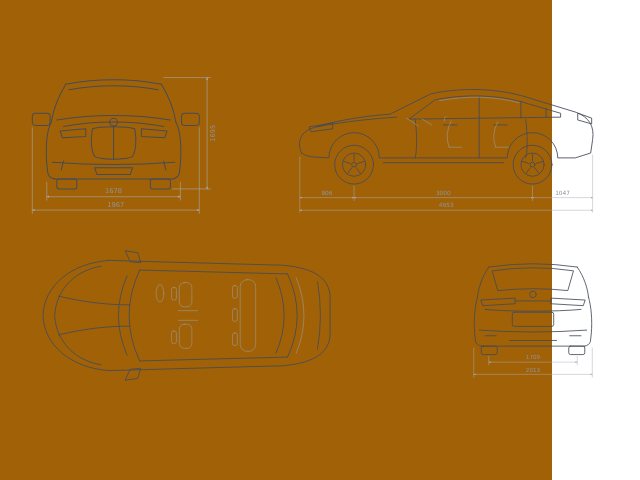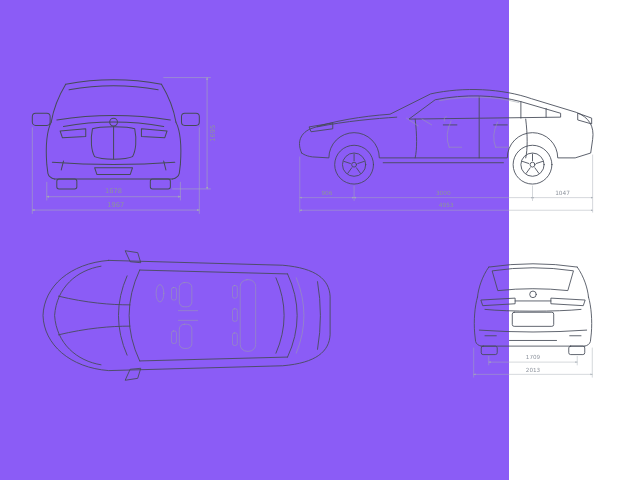--- a/index.html
+++ b/index.html
@@ -1,18 +1,18 @@
 <!DOCTYPE html>
 <html><head>
 <meta charset="utf-8">
 <style>
   html,body{margin:0;padding:0;}
   body{width:640px;height:480px;background:#ffffff;overflow:hidden;
        font-family:"DejaVu Sans",sans-serif;}
-  .canvas{position:absolute;left:0;top:0;width:509px;height:480px;background:#8b5cf6;}
+  .canvas{position:absolute;left:0;top:0;width:552px;height:480px;background:#a16207;}
   svg{position:absolute;overflow:visible;}
   g.car,g.lt,g.dims{fill:none;stroke-linecap:round;stroke-linejoin:round;}
   g.car{stroke:#454b57;stroke-width:0.9;}
   g.lt{stroke:#9aa0a8;stroke-width:0.55;}
   g.dims{stroke:#a6adb5;stroke-width:0.5;}
   g.dims text{stroke:none;fill:#8d939d;font-size:6px;text-anchor:middle;
               font-family:"DejaVu Sans",sans-serif;}
   marker path{fill:#a6adb5;stroke:none;}
 </style>
 </head>

